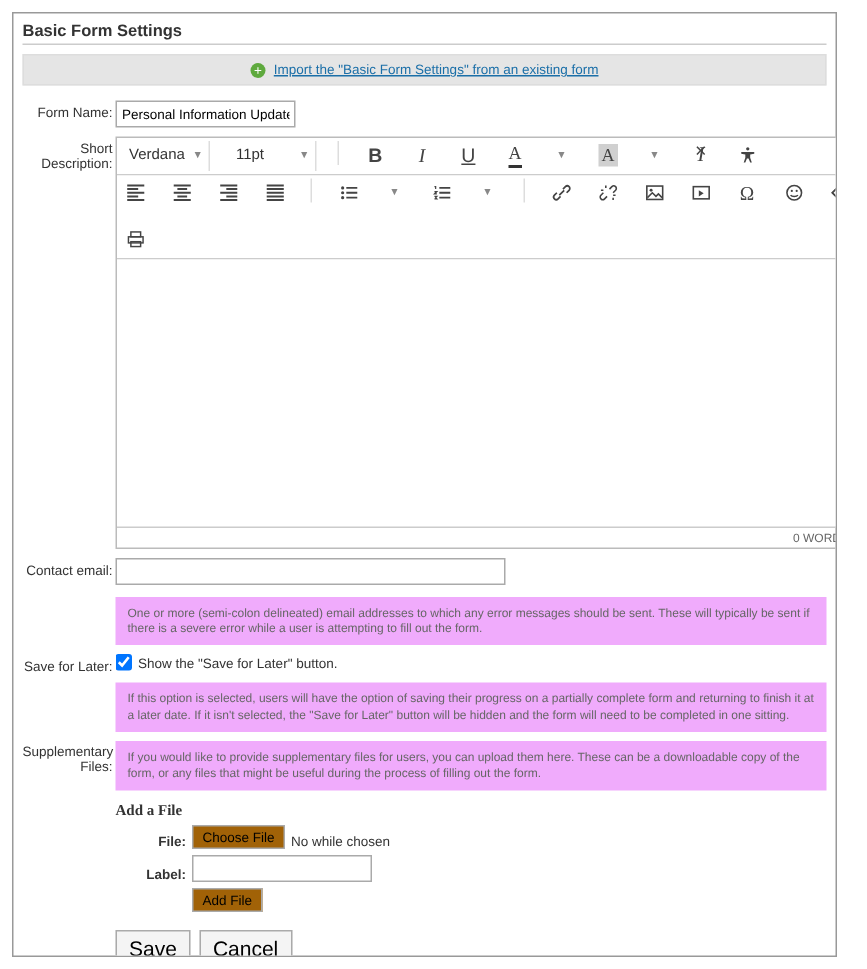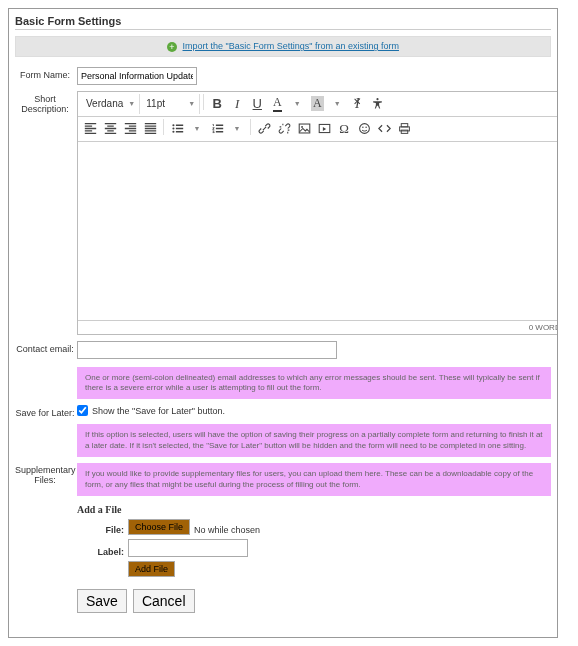--- a/index.html
+++ b/index.html
@@ -46,21 +46,21 @@
     color: #fff;
     font-size: 9px;
     line-height: 10px;
     text-align: center;
     vertical-align: middle;
     margin-right: 3px;
   }
   .form-row { display: flex; align-items: flex-start; margin-bottom: 6px; }
   .label-col {
     width: 62px;
-    text-align: center;
+    text-align: right;
     font-size: 9px;
     padding-top: 3px;
     padding-right: 2px;
     flex-shrink: 0;
   }
   .field-col { flex: 1; }
   .text-input {
     border: 1px solid #aaa;
     font-size: 9px;
     padding: 2px 3px;
@@ -70,21 +70,21 @@
   .text-input.med { width: 260px; }
   .text-input.label-input { width: 120px; }
   
   .editor-wrap { border: 1px solid #bbb; width: 496px; }
   .toolbar {
     border-bottom: 1px solid #ccc;
     background: #fff;
     padding: 2px;
     display: flex;
     align-items: flex-start;
-    gap: 0;
+    gap: 11px;
     flex-wrap: wrap;
   }
   .tb-btn {
     width: 20px;
     height: 20px;
     display: inline-flex;
     align-items: center;
     justify-content: center;
     font-size: 11px;
     color: #444;

